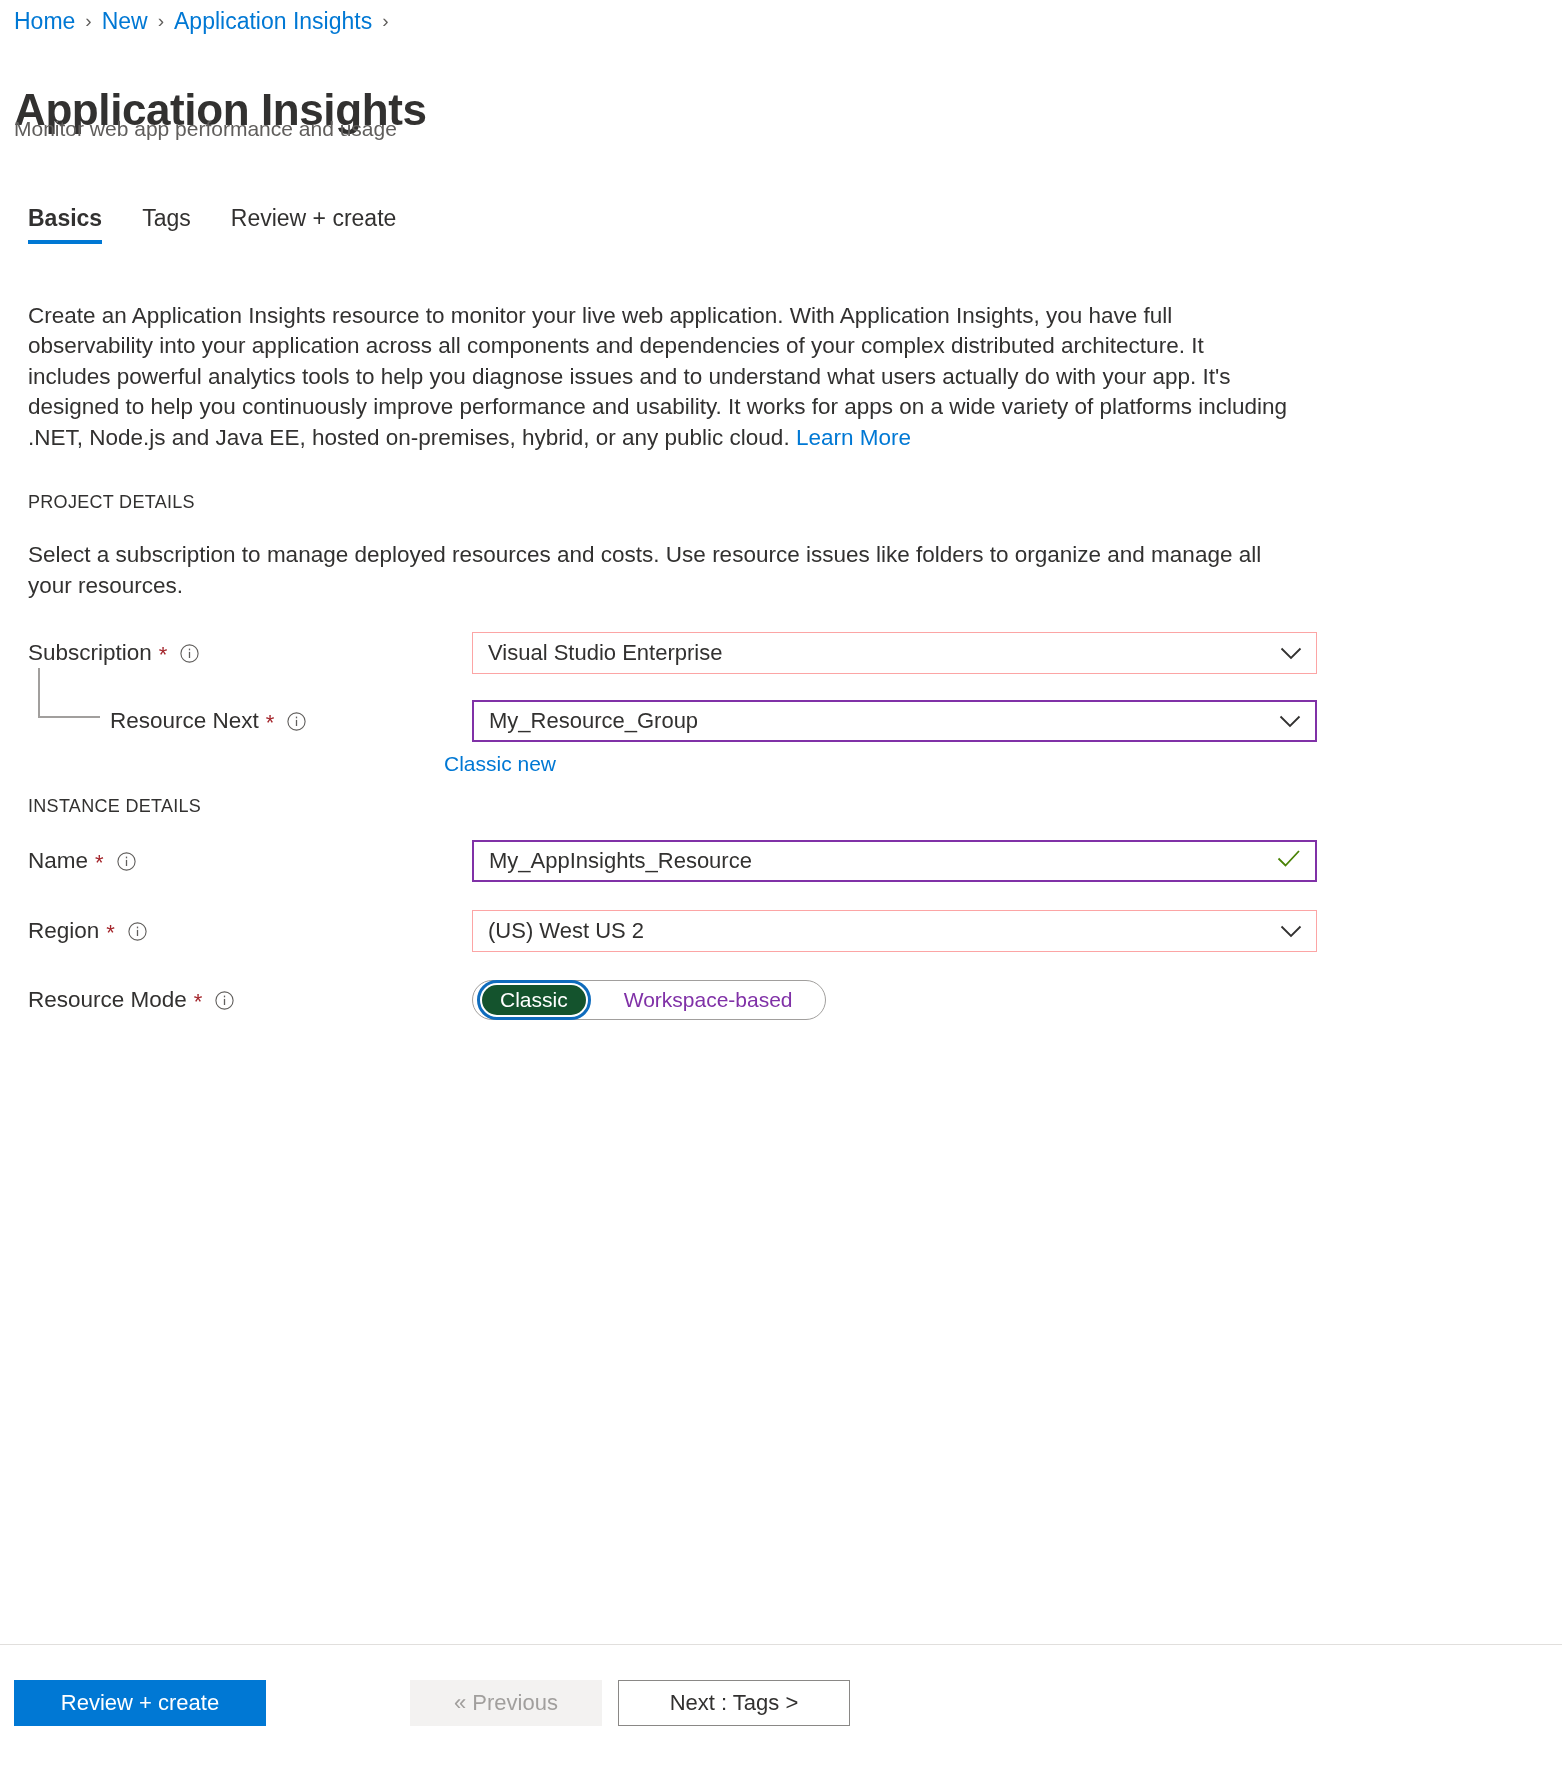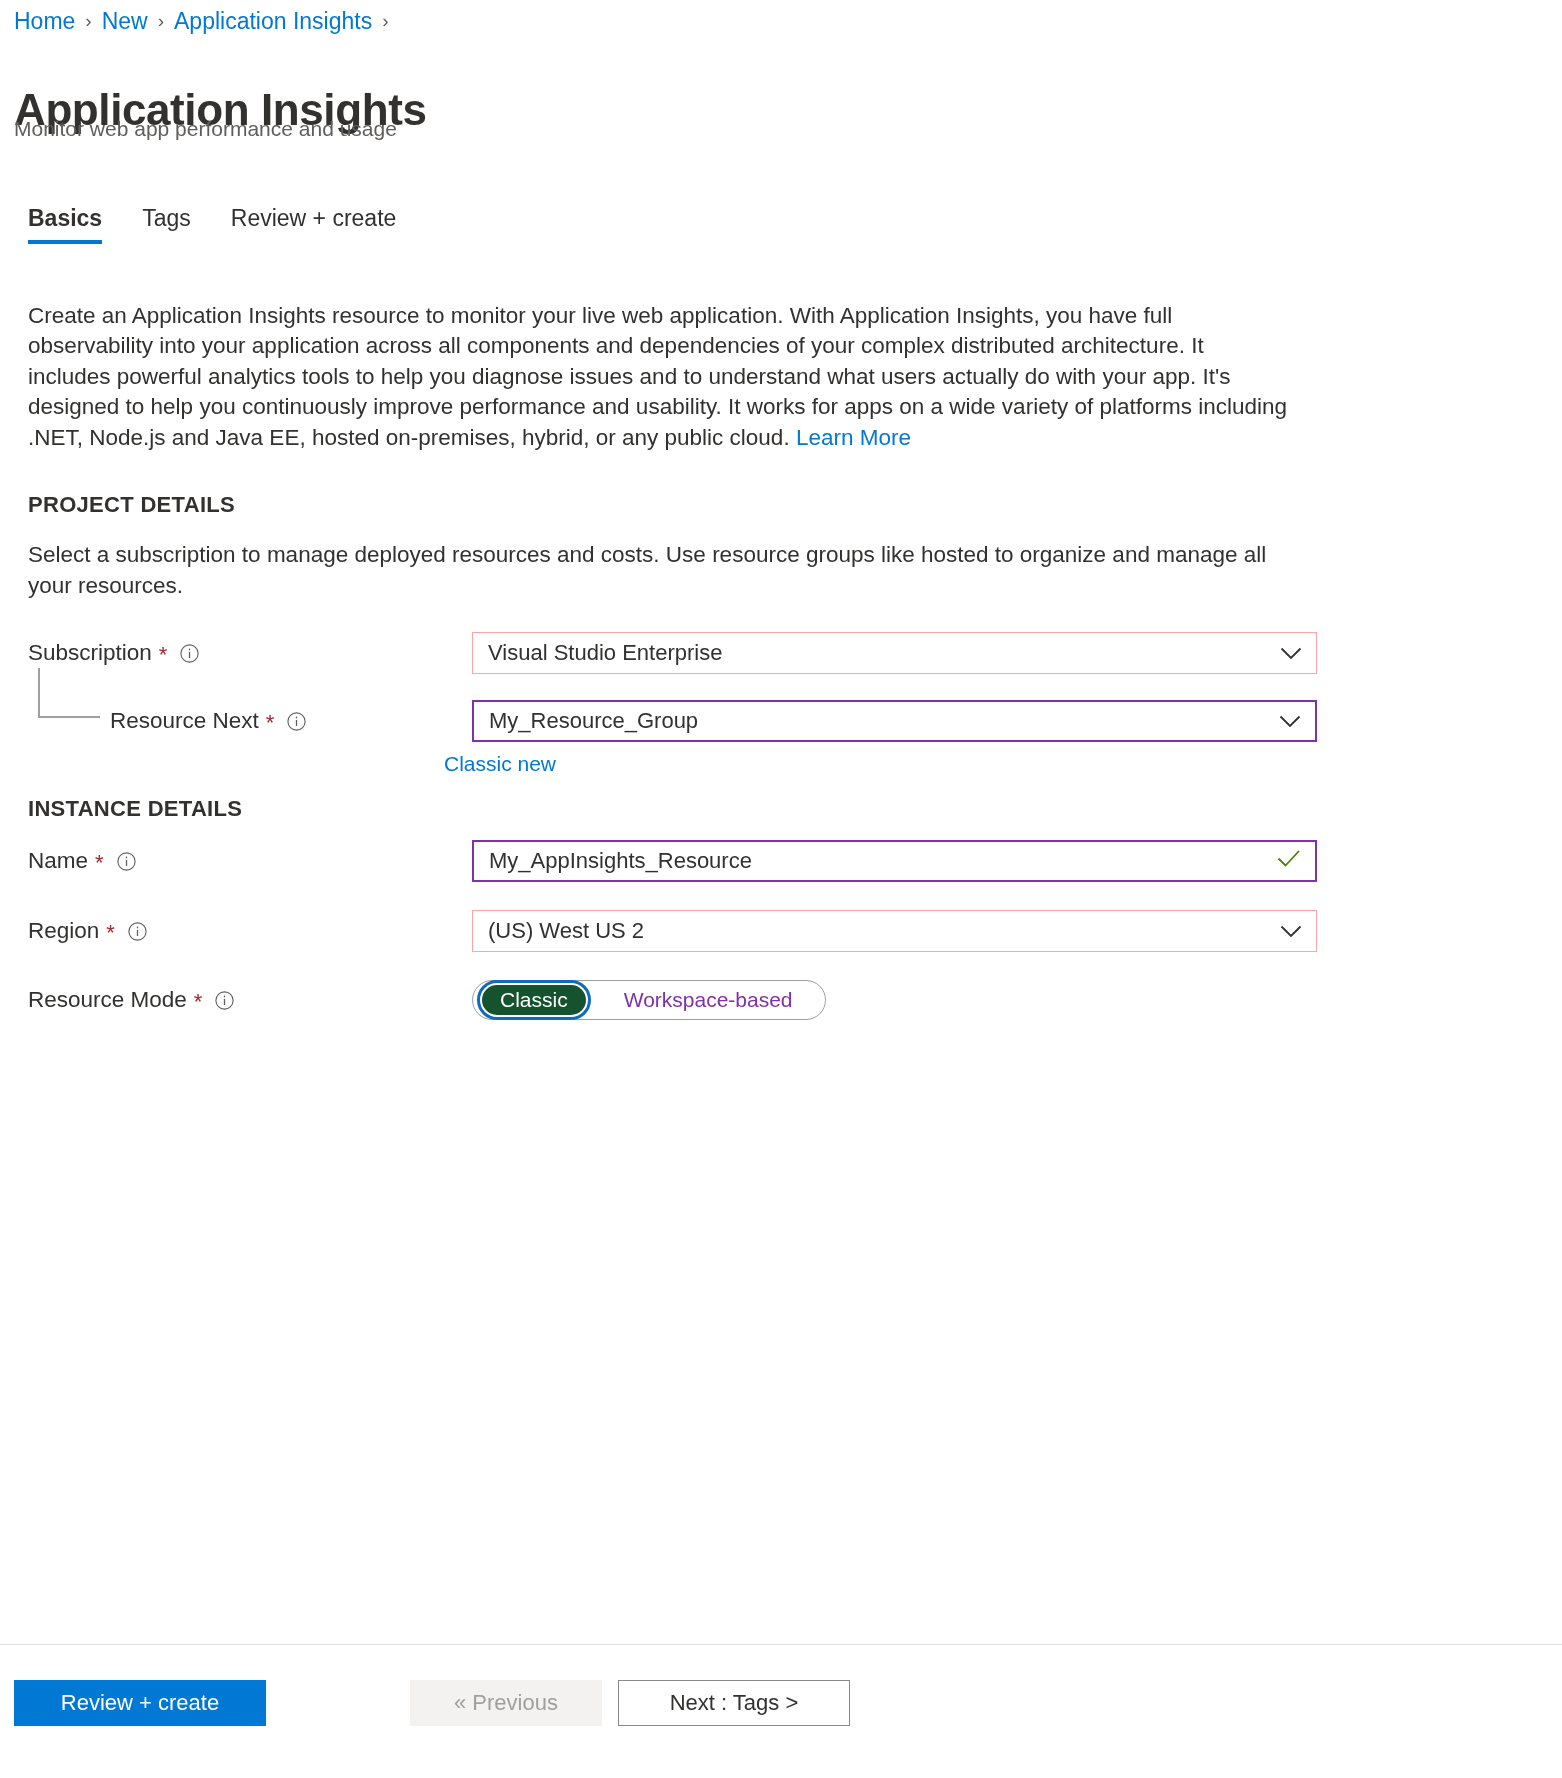--- a/index.html
+++ b/index.html
@@ -107,22 +107,22 @@
   .learn-more {
     color: #0078d4;
     text-decoration: none;
     cursor: pointer;
   }
 
   
   .section-head {
     position: absolute;
     left: 28px;
-    font-size: 22px;
-    font-weight: bold;
+    font-size: 18px;
+    font-weight: normal;
     letter-spacing: 0.3px;
     color: #323130;
   }
   #project-details-head { top: 492px; }
   #instance-details-head { top: 796px; }
 
   .section-desc {
     position: absolute;
     left: 28px;
     top: 540px;
@@ -332,21 +332,21 @@
 
   <div class="tabs">
     <div class="tab active">Basics</div>
     <div class="tab">Tags</div>
     <div class="tab">Review + create</div>
   </div>
 
   <p class="intro"><span>Create an Application Insights resource to monitor your live web application. With Application Insights, you have full observability into your application across all components and dependencies of your complex distributed architecture. It includes powerful analytics tools to help you diagnose issues and to understand what users actually do with your app. It's designed to help you continuously improve performance and usability. It works for apps on a wide variety of platforms including .NET, Node.js and Java EE, hosted on-premises, hybrid, or any public cloud. </span><a class="learn-more">Learn More</a></p>
 
   <div class="section-head" id="project-details-head">PROJECT DETAILS</div>
-  <div class="section-desc">Select a subscription to manage deployed resources and costs. Use resource groups like hosted to organize and manage all your resources.</div>
+  <div class="section-desc">Select a subscription to manage deployed resources and costs. Use resource issues like folders to organize and manage all your resources.</div>
 
   <div class="form-row" style="top: 632px;">
     <div class="field-label">
       <span>Subscription</span>
       <span class="req-star">*</span>
       <span class="info-icon">
         <svg width="19" height="19" viewBox="0 0 19 19" aria-hidden="true">
           <circle cx="9.5" cy="9.5" r="8.6" fill="none" stroke="#605e5c" stroke-width="1.1"></circle>
           <rect x="8.85" y="7.9" width="1.3" height="6.1" fill="#605e5c"></rect>
           <rect x="8.85" y="4.6" width="1.3" height="1.7" fill="#605e5c"></rect>

